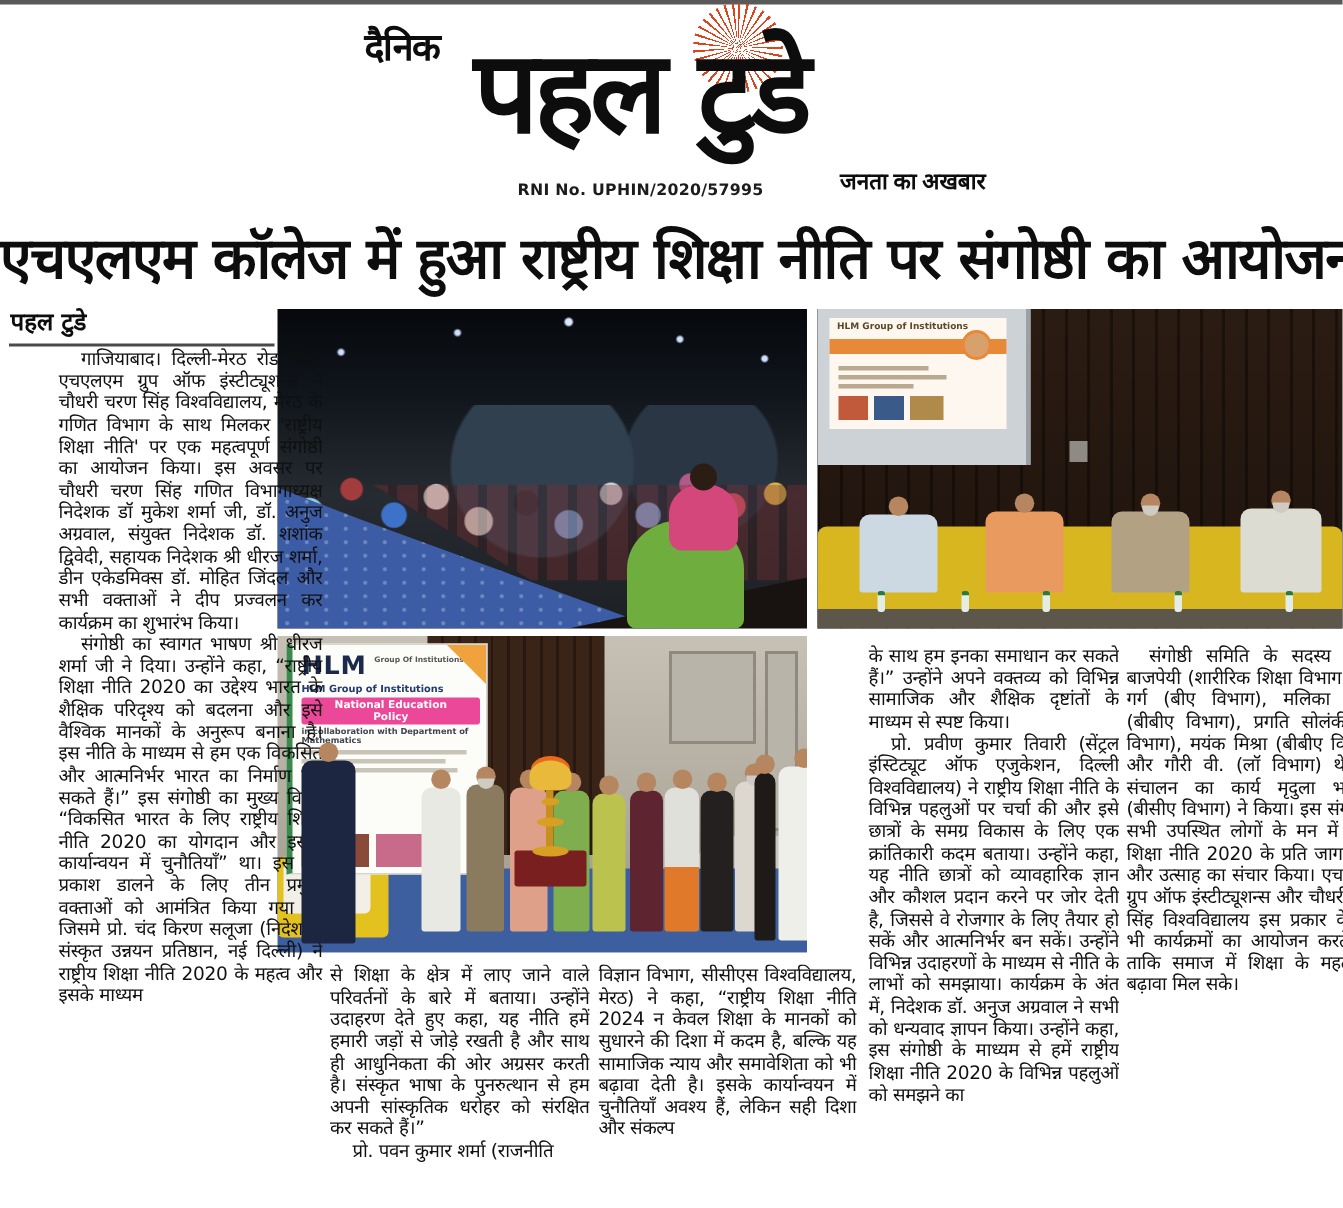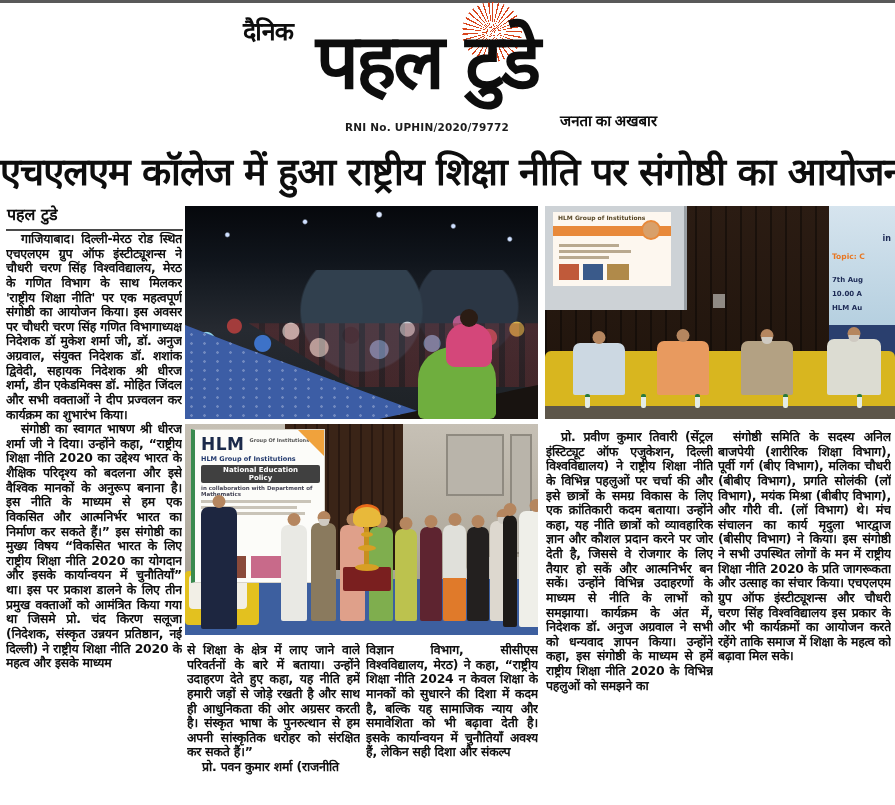--- a/index.html
+++ b/index.html
@@ -21,21 +21,21 @@
   .tagline { left:560px; top:110px; font-size:15px; font-weight:800;font-family:Liberation Serif, serif; }
 
   
   .headline { left:0; top:144px; width:895px; text-align:left; font-size:38px; font-weight:800;
               letter-spacing:-1px; white-space:nowrap; }
   .byline { left:7px; top:203px; font-size:16px; font-weight:800; }
   .byline-rule { left:6px; top:229px; width:177px; height:2px; background:#4a4a4a; }
 
   
   .col { position:absolute; text-align:justify; font-size:12.4px; line-height:1.18;
-         font-weight:700; letter-spacing:-.2px; overflow:hidden; color:#101010; }
+         font-weight:400; letter-spacing:-.2px; overflow:hidden; color:#101010;margin-left:33px; }
   .col p { margin:0; }
   .col p.ind { text-indent:15px; }
 
   
   .photo { position:absolute; overflow:hidden; }
 
   
   .p1 { background:linear-gradient(180deg,#06080c 0%,#10151c 26%,#1b2027 42%,#262a31 58%,#1d2125 100%); }
   .p1-lights { left:0; top:0; width:100%; height:34%;
     background-image:radial-gradient(circle at 12% 40%, #cfe0ff 1.5px, transparent 3px),
@@ -110,21 +110,21 @@
   .p3-floor-right { right:0; bottom:0; width:96px; height:78px; background:#c9c6bf;
     clip-path:polygon(30% 0, 100% 0, 100% 100%, 0 100%); }
   .p3-sofa { left:0; bottom:10px; width:74px; height:54px; background:#e3c11f; border-radius:4px; }
   .p3-sofa::before { content:""; position:absolute; left:4px; top:4px; width:58px; height:34px;
     background:#f2efe6; border-radius:4px; }
   .p3-banner { left:6px; top:5px; width:134px; height:154px; background:#fcfcf9; border:1px solid #d8d5cc;
     border-left:4px solid #3a8a4e; padding:4px 4px 2px 6px; }
   .p3-banner .hlm { font-size:17px; font-weight:800; color:#1b2a4a; letter-spacing:.5px; display:inline-block; }
   .p3-banner .hlm-tag { font-size:5px; font-weight:700; color:#555; display:inline-block; vertical-align:top; margin-top:3px; }
   .p3-banner .org { font-size:6.5px; font-weight:800; color:#233a6e; margin-top:1px; }
-  .p3-banner .band { margin-top:2px; background:#404040; color:#fff; font-size:7px; font-weight:800;
+  .p3-banner .band { margin-top:2px; background:#ec4899; color:#fff; font-size:7px; font-weight:800;
     text-align:center; padding:1px 16px; border-radius:2px; }
   .p3-banner .collab { font-size:5.5px; font-weight:700; color:#445; margin-top:2px; }
   .p3-banner .bar { height:3px; background:#c9c4b8; margin-top:3px; }
   .p3-banner .tiles { position:absolute; left:6px; bottom:4px; width:100px; height:22px;
     background:linear-gradient(90deg,#c8834a 0 20px, transparent 20px 25px, #8a4a3a 25px 45px, transparent 45px 50px, #c86a8a 50px 70px); }
   .p3-corner { position:absolute; right:0; top:0; width:0; height:0;
     border-left:26px solid transparent; border-top:26px solid #f0a23c; }
   .p3-table { left:158px; bottom:44px; width:48px; height:24px; background:#7a1f1f; border-radius:2px; }
   .lamp-pole { left:179px; bottom:66px; width:5px; height:42px; background:#c78f1e; }
   .lamp-tier { position:absolute; background:#d79f24; border-radius:50%; }
@@ -133,21 +133,21 @@
 </style>
 </head>
 <body>
 
 <div class="abs top-edge"></div>
 
 <div>
   <div class="abs edition">दैनिक</div>
   <div class="abs sun"></div>
   <div class="abs nameplate">पहल टुडे</div>
-  <div class="abs rni">RNI No. UPHIN/2020/79772</div>
+  <div class="abs rni">RNI No. UPHIN/2020/57995</div>
   <div class="abs tagline">जनता का अखबार</div>
 </div>
 
 <div class="abs headline">एचएलएम कॉलेज में हुआ राष्ट्रीय शिक्षा नीति पर संगोष्ठी का आयोजन</div>
 <div class="abs byline">पहल टुडे</div>
 <div class="abs byline-rule"></div>
 
 <div class="photo p1" style="left:185px; top:206px; width:353px; height:213px;">
   <div class="abs p1-lights"></div>
   <div class="abs p1-crowd"></div>
@@ -167,27 +167,20 @@
       <div class="abs p2-slide-band"></div>
       <div class="abs p2-slide-face"></div>
       <div class="abs p2-slide-bar" style="left:6px; top:32px; width:60px;"></div>
       <div class="abs p2-slide-bar" style="left:6px; top:38px; width:72px;"></div>
       <div class="abs p2-slide-bar" style="left:6px; top:44px; width:50px;"></div>
       <div class="abs p2-slide-tiles"></div>
     </div>
   </div>
   <div class="abs p2-box"></div>
 
-  <div class="abs p2-standee">
-    <span class="t" style="right:4px; top:28px; font-size:8px; color:#1c2a55;">in</span>
-    <span class="t" style="left:3px; top:46px; font-size:7.5px; color:#e87722;">Topic: C</span>
-    <span class="t" style="left:3px; top:70px; font-size:7px; color:#1c2a55;">7th Aug</span>
-    <span class="t" style="left:3px; top:84px; font-size:7px; color:#1c2a55;">10.00 A</span>
-    <span class="t" style="left:3px; top:98px; font-size:7px; color:#1c2a55;">HLM Au</span>
-  </div>
   <div class="abs p2-photo-tile"></div>
 
   <div class="abs p2-sofa"></div>
 
   <div class="person" style="left:28px; bottom:24px; width:52px; height:52px; background:#ccd8e2;"></div>
   <div class="person" style="left:112px; bottom:24px; width:52px; height:54px; background:#e89a5f;"></div>
   <div class="person beard" style="left:196px; bottom:24px; width:52px; height:54px; background:#b3a183;"></div>
   <div class="person beard" style="left:282px; bottom:24px; width:54px; height:56px; background:#dcdcd2;"></div>
 
   <div class="abs p2-table"></div>
@@ -248,18 +241,19 @@
 <div class="col" style="left:187px; top:643px; width:173px; height:160px;">
   <p>से शिक्षा के क्षेत्र में लाए जाने वाले परिवर्तनों के बारे में बताया। उन्होंने उदाहरण देते हुए कहा, यह नीति हमें हमारी जड़ों से जोड़े रखती है और साथ ही आधुनिकता की ओर अग्रसर करती है। संस्कृत भाषा के पुनरुत्थान से हम अपनी सांस्कृतिक धरोहर को संरक्षित कर सकते हैं।”</p>
   <p class="ind">प्रो. पवन कुमार शर्मा (राजनीति</p>
 </div>
 
 <div class="col" style="left:366px; top:643px; width:172px; height:160px;">
   <p>विज्ञान विभाग, सीसीएस विश्वविद्यालय, मेरठ) ने कहा, “राष्ट्रीय शिक्षा नीति 2024 न केवल शिक्षा के मानकों को सुधारने की दिशा में कदम है, बल्कि यह सामाजिक न्याय और समावेशिता को भी बढ़ावा देती है। इसके कार्यान्वयन में चुनौतियाँ अवश्य हैं, लेकिन सही दिशा और संकल्प</p>
 </div>
 
 <div class="col" style="left:546px; top:430px; width:167px; height:373px;">
+  <p>के साथ हम इनका समाधान कर सकते हैं।” उन्होंने अपने वक्तव्य को विभिन्न सामाजिक और शैक्षिक दृष्टांतों के माध्यम से स्पष्ट किया।</p>
   <p class="ind">प्रो. प्रवीण कुमार तिवारी (सेंट्रल इंस्टिट्यूट ऑफ एजुकेशन, दिल्ली विश्वविद्यालय) ने राष्ट्रीय शिक्षा नीति के विभिन्न पहलुओं पर चर्चा की और इसे छात्रों के समग्र विकास के लिए एक क्रांतिकारी कदम बताया। उन्होंने कहा, यह नीति छात्रों को व्यावहारिक ज्ञान और कौशल प्रदान करने पर जोर देती है, जिससे वे रोजगार के लिए तैयार हो सकें और आत्मनिर्भर बन सकें। उन्होंने विभिन्न उदाहरणों के माध्यम से नीति के लाभों को समझाया। कार्यक्रम के अंत में, निदेशक डॉ. अनुज अग्रवाल ने सभी को धन्यवाद ज्ञापन किया। उन्होंने कहा, इस संगोष्ठी के माध्यम से हमें राष्ट्रीय शिक्षा नीति 2020 के विभिन्न पहलुओं को समझने का</p>
 </div>
 
 <div class="col" style="left:718px; top:430px; width:173px; height:373px;">
   <p class="ind">संगोष्ठी समिति के सदस्य अनिल बाजपेयी (शारीरिक शिक्षा विभाग), पूर्वी गर्ग (बीए विभाग), मलिका चौधरी (बीबीए विभाग), प्रगति सोलंकी (लॉ विभाग), मयंक मिश्रा (बीबीए विभाग), और गौरी वी. (लॉ विभाग) थे। मंच संचालन का कार्य मृदुला भारद्वाज (बीसीए विभाग) ने किया। इस संगोष्ठी ने सभी उपस्थित लोगों के मन में राष्ट्रीय शिक्षा नीति 2020 के प्रति जागरूकता और उत्साह का संचार किया। एचएलएम ग्रुप ऑफ इंस्टीट्यूशन्स और चौधरी चरण सिंह विश्वविद्यालय इस प्रकार के और भी कार्यक्रमों का आयोजन करते रहेंगे ताकि समाज में शिक्षा के महत्व को बढ़ावा मिल सके।</p>
 </div>
 
 </body></html>

